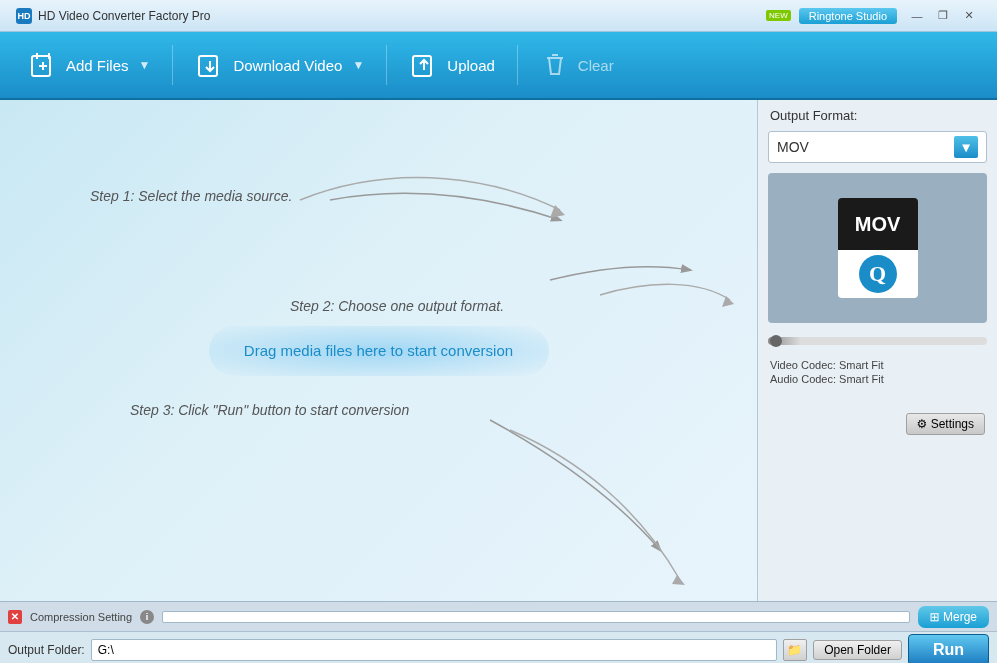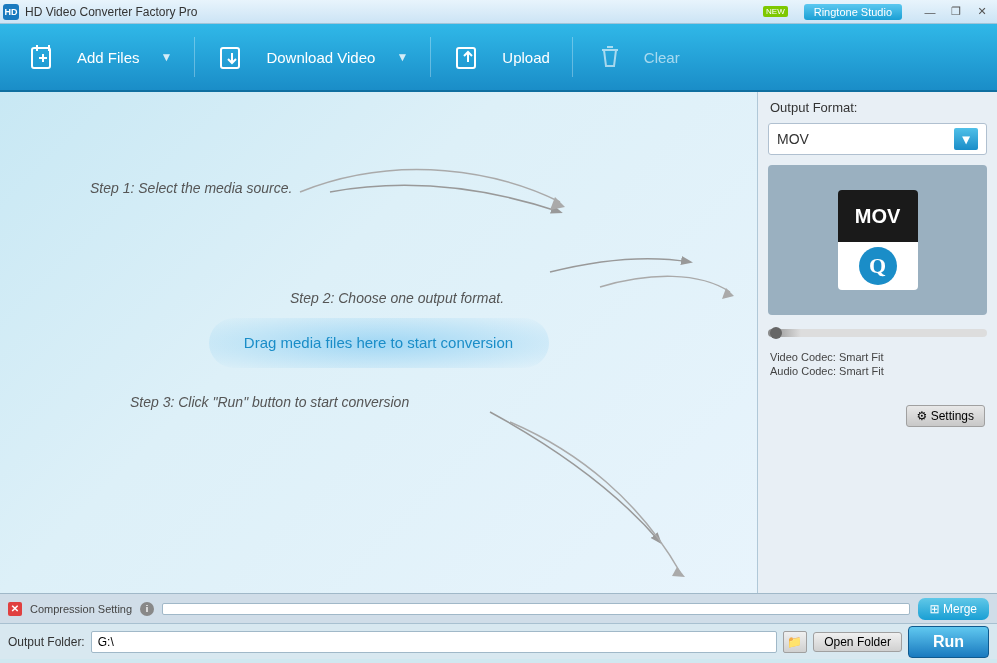--- a/index.html
+++ b/index.html
@@ -2,47 +2,47 @@
 <html><head>
   <meta charset="utf-8">
   <style>
     * { margin: 0; padding: 0; box-sizing: border-box; }
     body { width: 997px; height: 663px; overflow: hidden; font-family: Arial, sans-serif; background: #d0e8f0; user-select: none; }
 
     
     #title-bar {
       display: flex; align-items: center; justify-content: space-between;
       background: linear-gradient(to bottom, #e8f4fc, #cce4f5);
-      height: 24px; padding: 0 3px;
+      height: 32px; padding: 0 16px;
       border-bottom: 1px solid #a0c4d8;
     }
     #title-left { display: flex; align-items: center; gap: 6px; }
     #title-left .app-icon { width: 16px; height: 16px; background: #1a7abf; border-radius: 3px; display: flex; align-items: center; justify-content: center; }
     #title-left .app-icon span { color: white; font-size: 9px; font-weight: bold; }
     #title-text { font-size: 12px; color: #333; }
-    #title-right { display: flex; align-items: center; gap: 16px; }
+    #title-right { display: flex; align-items: center; gap: 8px; }
     .ringtone-btn {
       background: linear-gradient(to bottom, #5bc8f0, #1a9fd4);
       color: white; border: none; border-radius: 3px;
       padding: 2px 10px; font-size: 11px; cursor: pointer;
       display: flex; align-items: center; gap: 4px;
     }
     .new-badge { background: #7ec800; color: white; font-size: 8px; padding: 1px 3px; border-radius: 2px; }
     .win-btn { width: 24px; height: 18px; border: none; background: transparent; cursor: pointer; font-size: 11px; color: #555; display: flex; align-items: center; justify-content: center; }
     .title-sep { display: flex; align-items: center; gap: 2px; }
 
     
     #toolbar {
       background: linear-gradient(to bottom, #30b8e8, #1a8dc8);
       height: 68px; display: flex; align-items: center;
       padding: 0 10px; gap: 0;
       border-bottom: 2px solid #0f6fa0;
     }
     .toolbar-btn {
-      display: flex; align-items: center; gap: 19px;
+      display: flex; align-items: center; gap: 8px;
       background: transparent; border: none; cursor: pointer;
       color: white; font-size: 15px; font-weight: 500;
       padding: 10px 18px; border-radius: 4px;
       transition: background 0.15s;
     }
     .toolbar-btn .icon-box {
       width: 30px; height: 30px; display: flex; align-items: center; justify-content: center;
     }
     .toolbar-btn .chevron {
       font-size: 12px; margin-left: 2px; opacity: 0.8;

